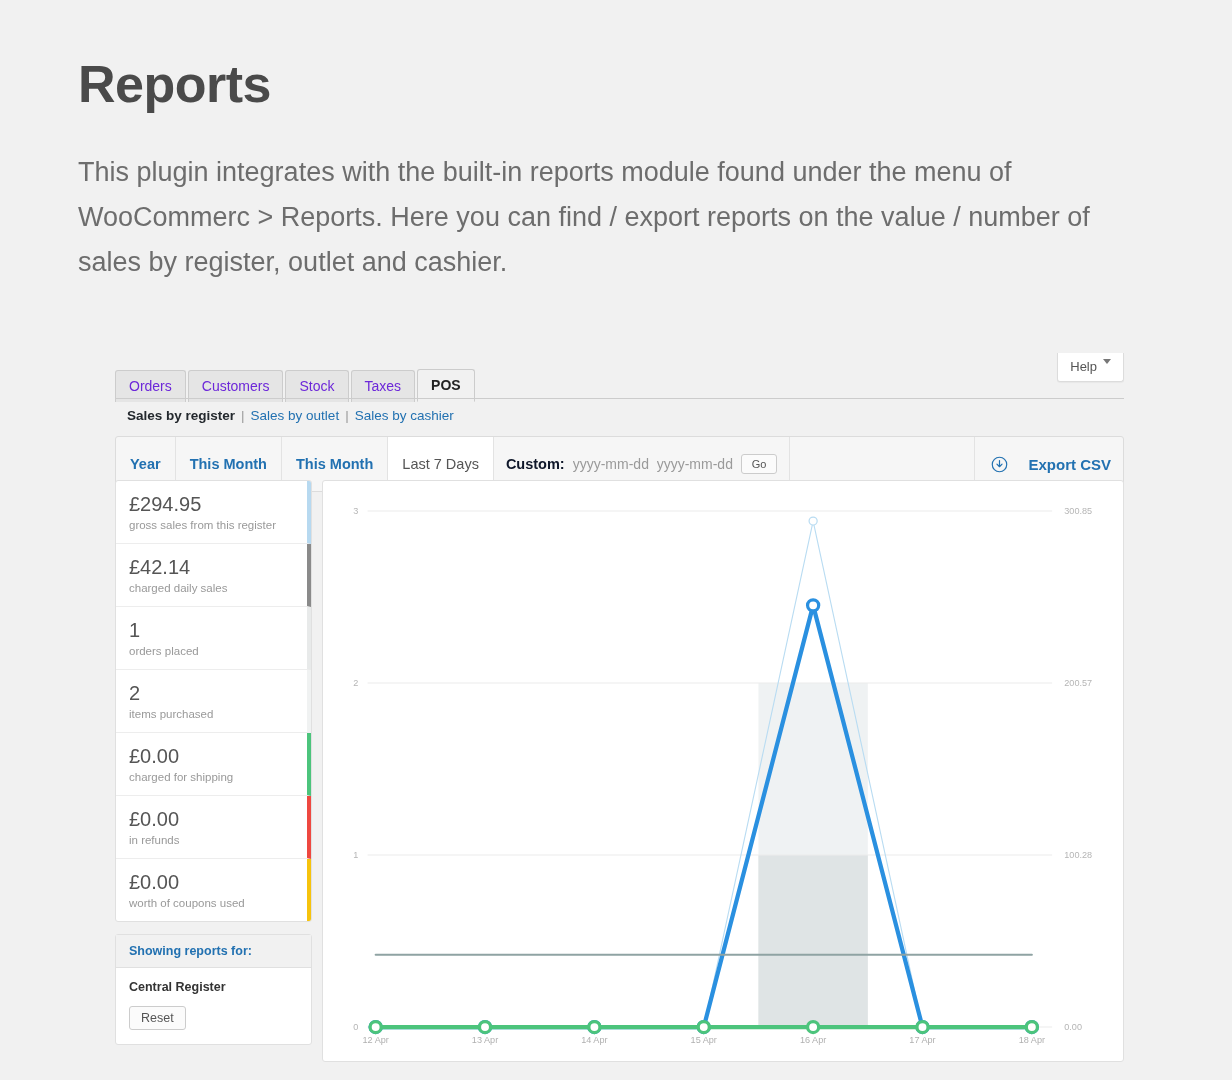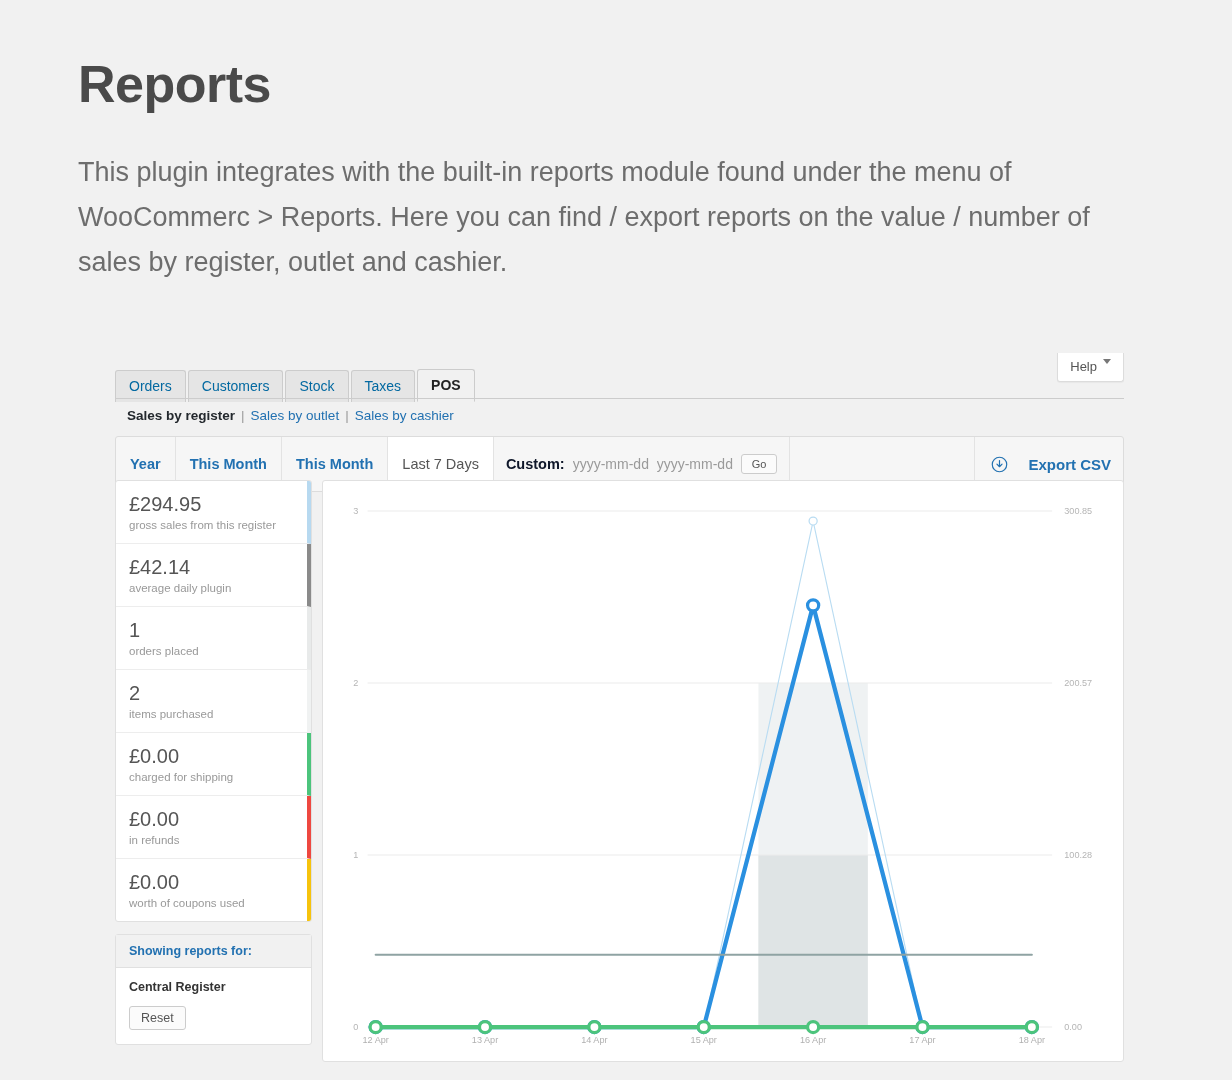--- a/index.html
+++ b/index.html
@@ -44,21 +44,21 @@
     width:0;height:0;border-left:4px solid transparent;
     border-right:4px solid transparent;border-top:5px solid #777;
     display:inline-block;
   }
 
   
   #tabs { position:absolute; left:7px; top:20px; display:flex; align-items:flex-end; }
   .tab {
     background:#e5e5e5; border:1px solid #ccc; border-bottom:none;
     padding:7px 13px 7px 13px; margin-right:2px;
-    font-size:14px; color:#0369a1; cursor:pointer; line-height:17px;
+    font-size:14px; color:#6d28d9; cursor:pointer; line-height:17px;
     border-radius:3px 3px 0 0; position:relative; top:1px;
   }
   .tab.active { background:#f1f1f1; color:#222; font-weight:bold; border-bottom:1px solid #f1f1f1; }
   #tabs-rule {
     position:absolute; left:7px; top:50px; width:1009px; height:1px; background:#ccc;
   }
 
   
   #subnav {
     position:absolute; left:19px; top:60px;
@@ -200,21 +200,21 @@
   <div id="content-row">
 
     <div id="stats-sidebar">
       <div id="stats-list">
           <div class="stat-item" style="border-right-color: rgb(183, 217, 240);">
             <div class="stat-value">£294.95</div>
             <div class="stat-label">gross sales from this register</div>
           </div>
           <div class="stat-item" style="border-right-color: rgb(138, 138, 138);">
             <div class="stat-value">£42.14</div>
-            <div class="stat-label">average daily plugin</div>
+            <div class="stat-label">charged daily sales</div>
           </div>
           <div class="stat-item" style="border-right-color: rgb(232, 234, 234);">
             <div class="stat-value">1</div>
             <div class="stat-label">orders placed</div>
           </div>
           <div class="stat-item" style="border-right-color: rgb(240, 242, 242);">
             <div class="stat-value">2</div>
             <div class="stat-label">items purchased</div>
           </div>
           <div class="stat-item" style="border-right-color: rgb(76, 196, 124);">

